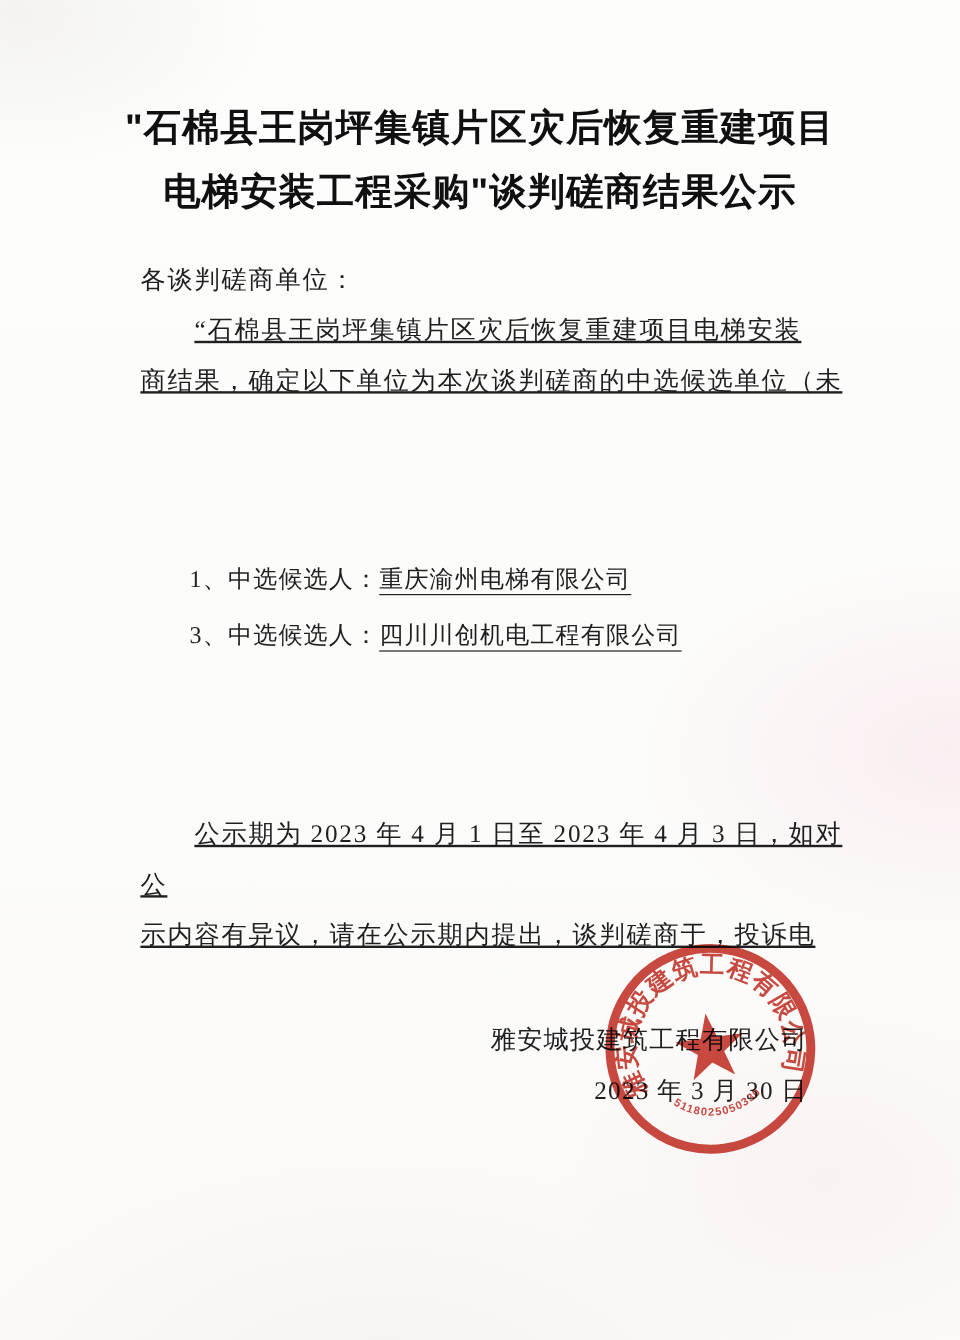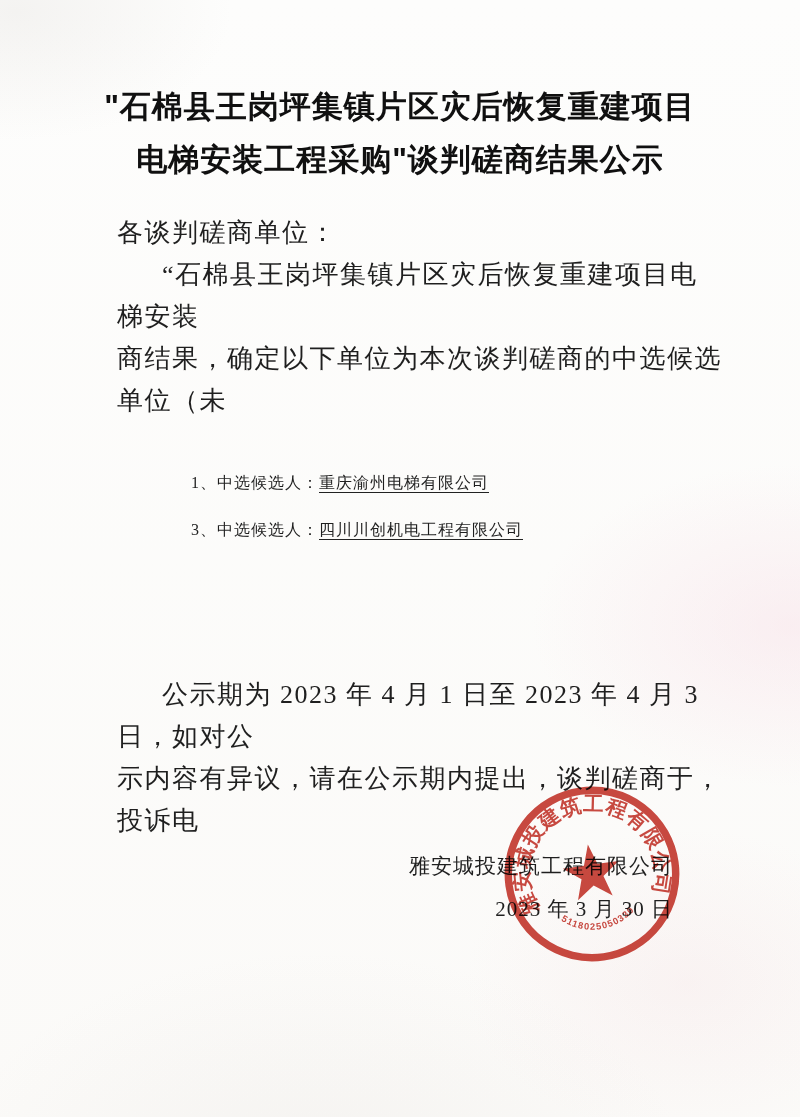--- a/index.html
+++ b/index.html
@@ -26,47 +26,46 @@
     text-align: center;
     font-family: "Liberation Sans", "DejaVu Sans", sans-serif;
     font-weight: 700;
     font-size: 31px;
     line-height: 53px;
     letter-spacing: 1px;
     color: #101010;
   }
   .doc-title .t-line { display: block; }
   .body-text {
-    font-size: 26px;
+    font-size: 21px;
     line-height: 42px;
     letter-spacing: 1.5px;
   }
   .salutation {
     position: absolute;
     top: 212px; left: 117px;
     margin: 0;
   }
   .para { position: absolute; left: 117px; width: 606px; margin: 0; }
   .para-1 { top: 254px; }
   .para-2 { top: 674px; }
-  .para .line { display: block; }
+  .para .line { display: block; text-decoration: underline; }
   .para .line.indent { text-indent: 45px; }
   .candidate-list {
     position: absolute;
     top: 462px; left: 158px;
     margin: 0; padding: 0;
     list-style: none;
   }
   .candidate-row {
-    font-size: 16px;
+    font-size: 20px;
     line-height: 42px;
     letter-spacing: 1px;
     margin-bottom: 5px;
     white-space: nowrap;
-    margin-left: 33px;
   }
   .company-name {
     border-bottom: 1.6px solid #222;
     padding-bottom: 1px;
   }
   .signature-block {
     position: absolute;
     top: 845px; right: 127px;
     text-align: right;
     font-size: 21px;

